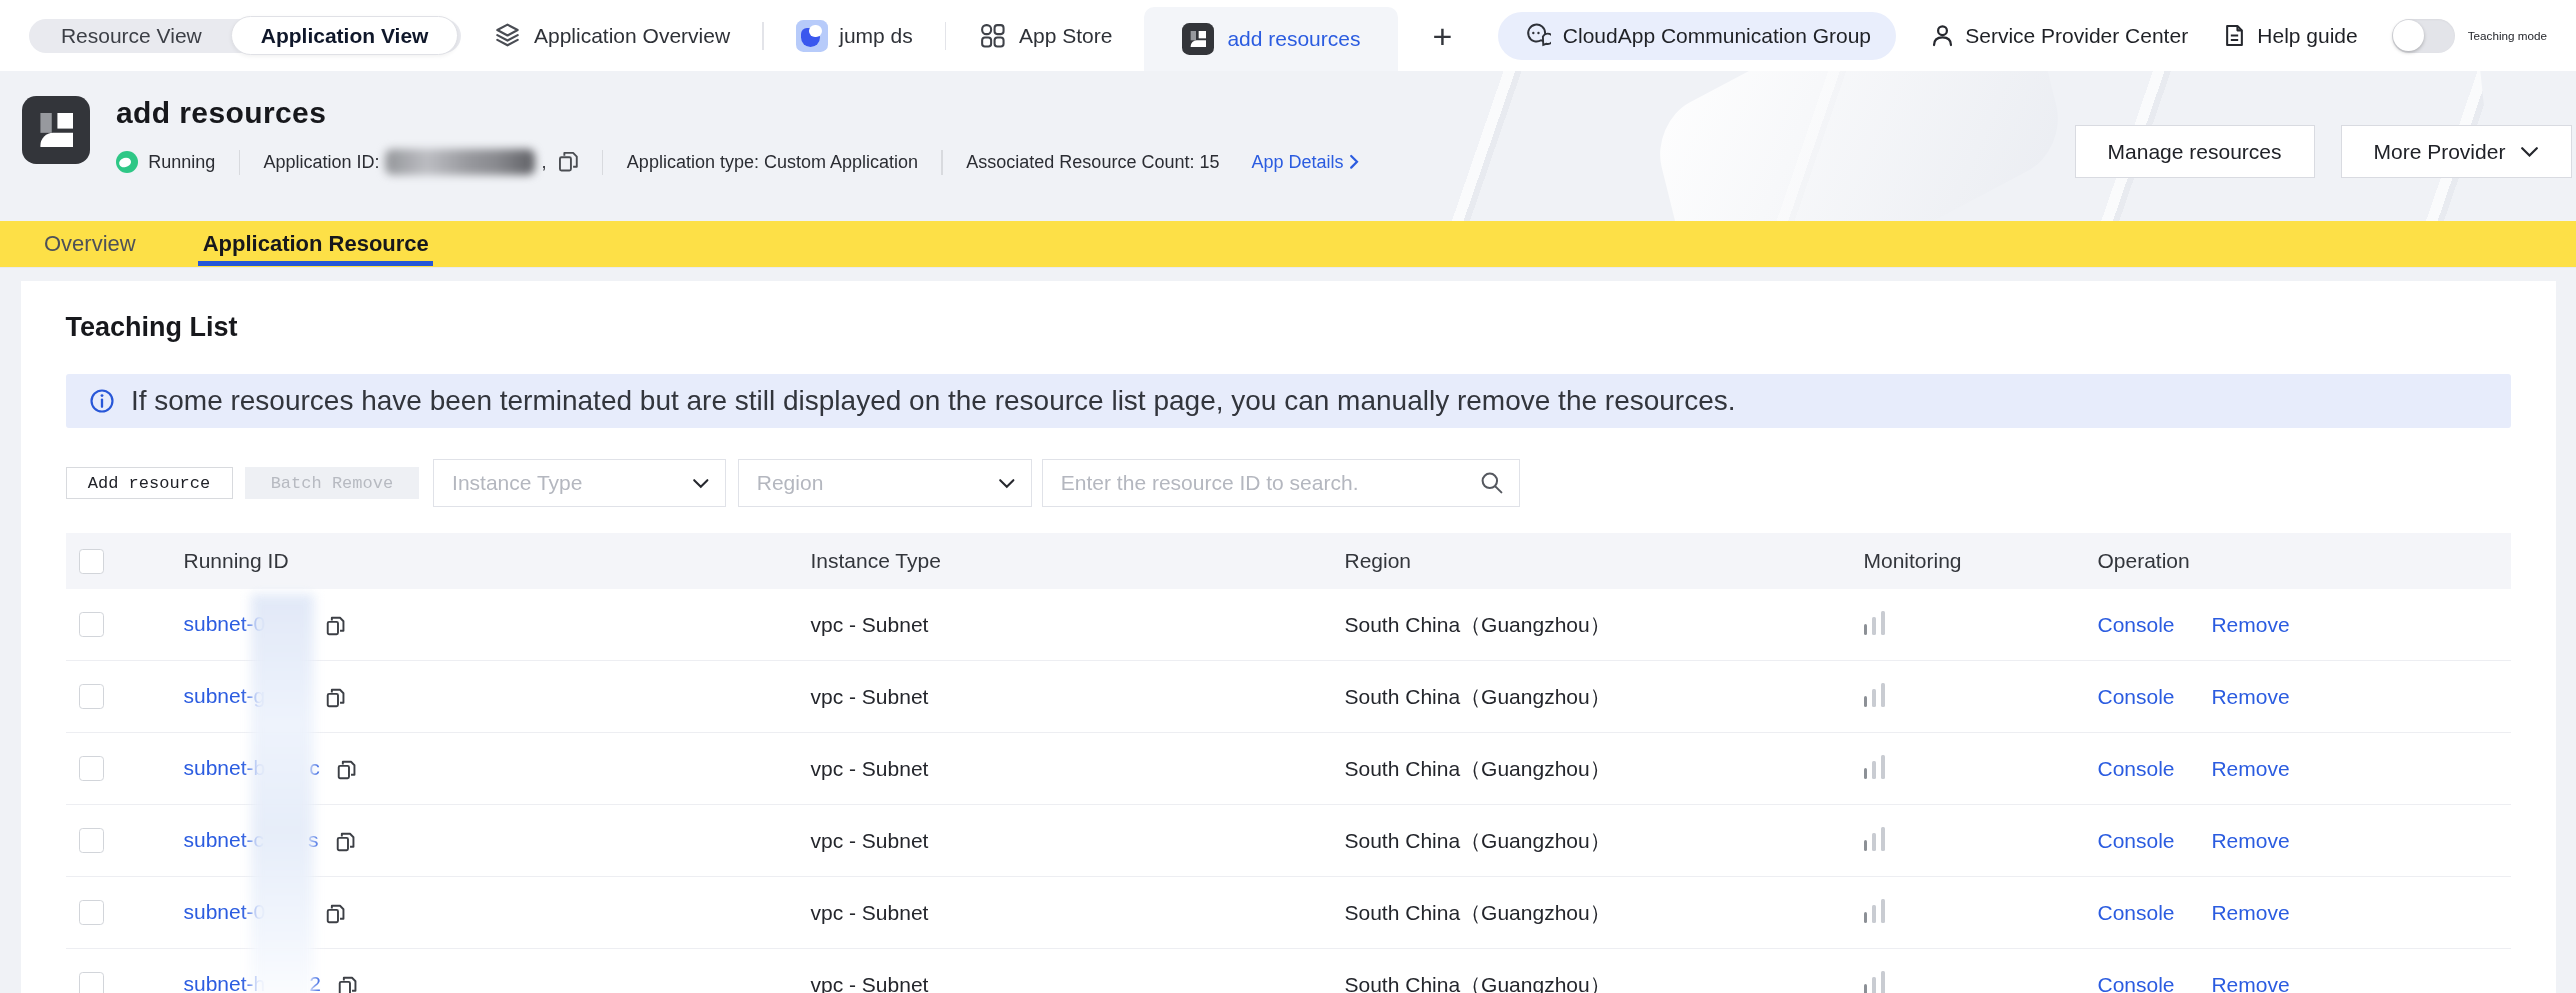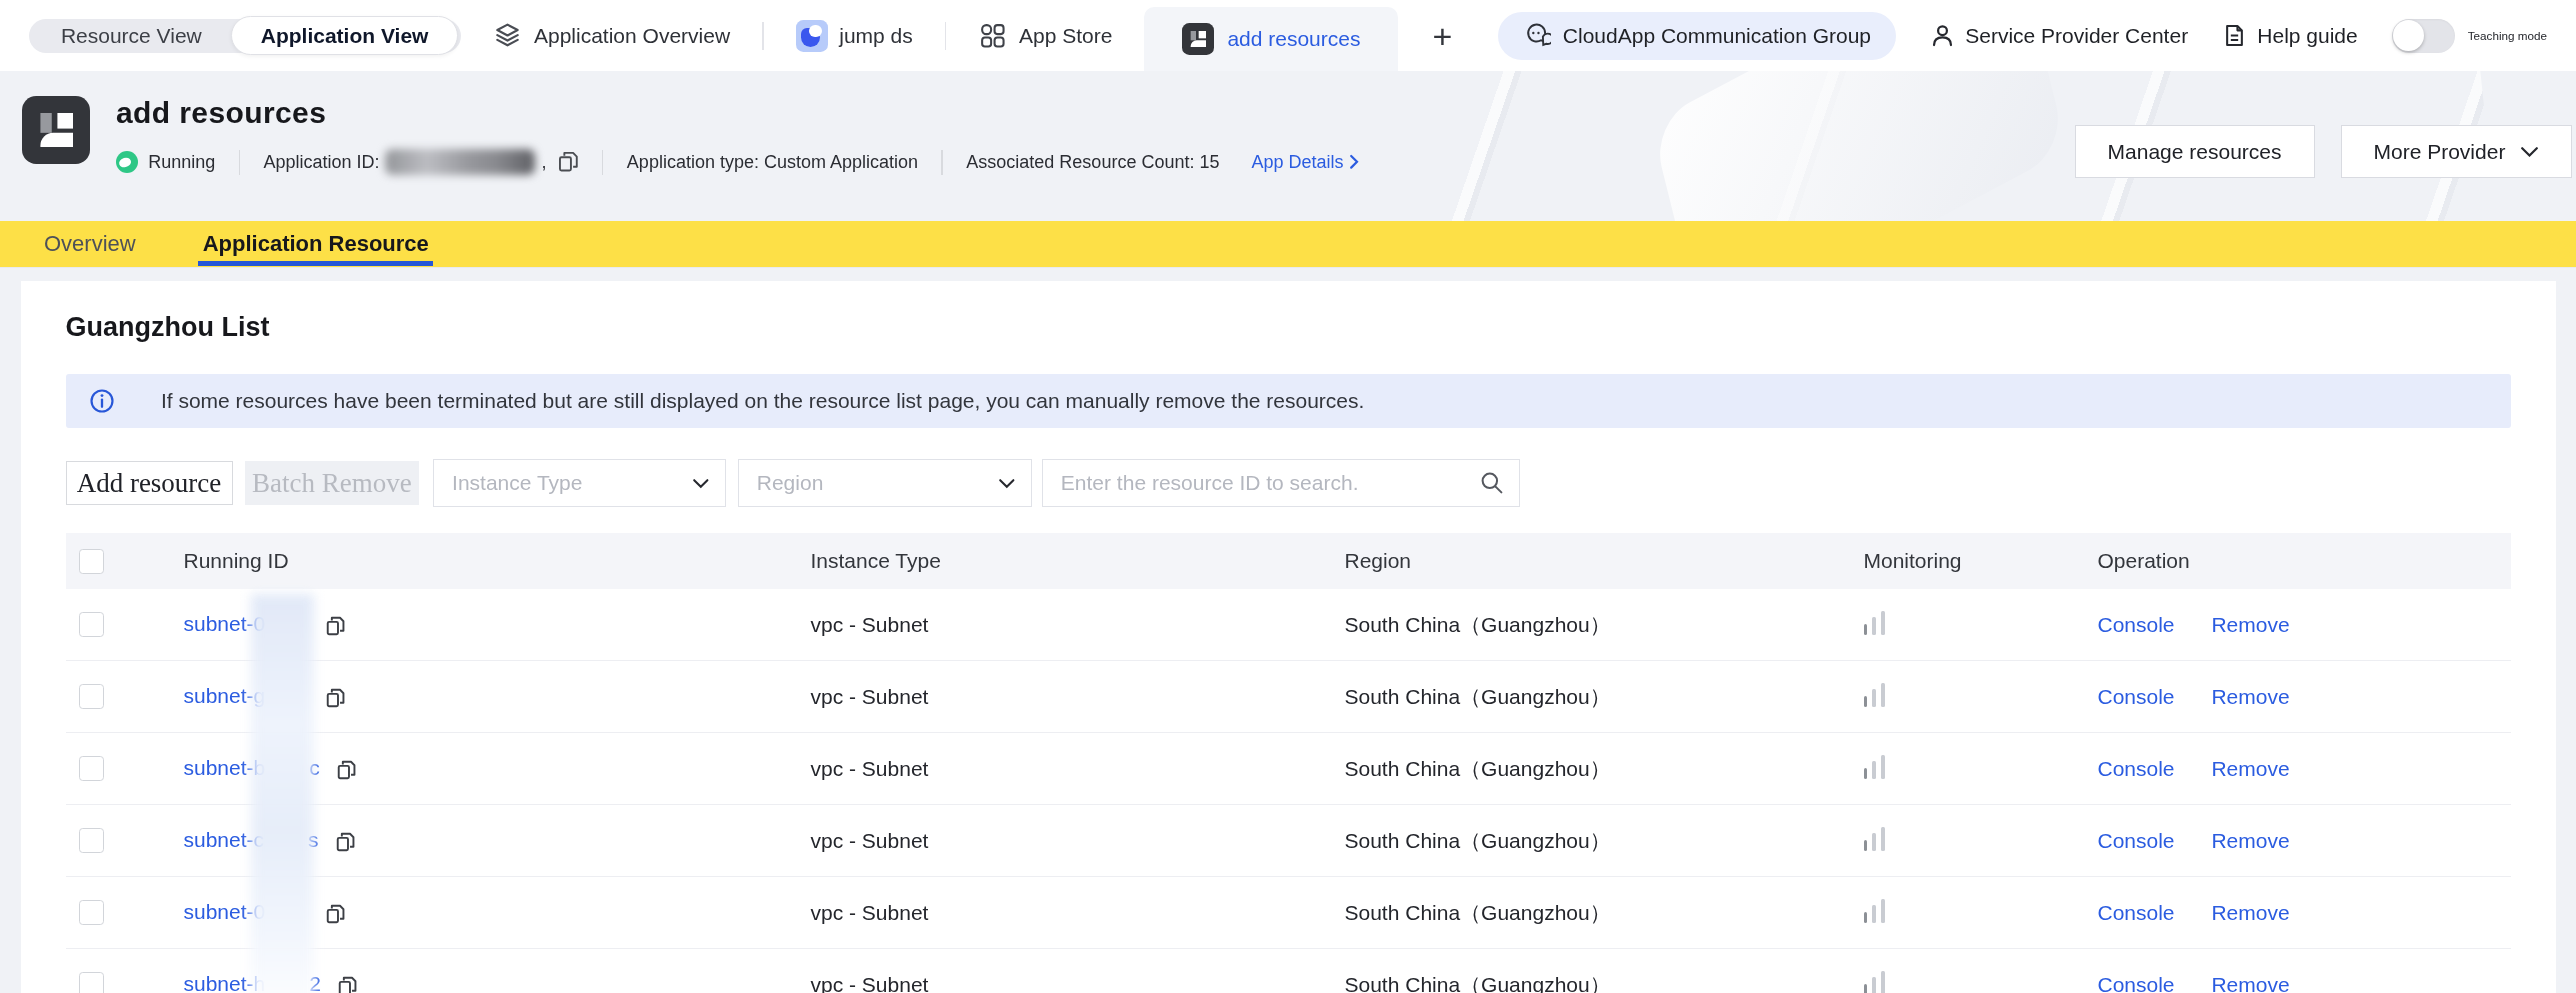--- a/index.html
+++ b/index.html
@@ -50,24 +50,24 @@
   
   .page-tabs{ height:47px; background:#fde047; display:flex; align-items:flex-start; padding-left:44px; border-bottom:1.5px solid #e9eaee; }
   .ptab{ font-size:22px; color:#4e5158; margin-right:67px; position:relative; height:45px; display:flex; align-items:center; cursor:pointer; }
   .ptab.active{ color:#17181c; font-weight:700; }
   .ptab.active::after{ content:""; position:absolute; left:-4.4px; right:-4.4px; bottom:0; height:5.1px; background:#2456d8; }
   .tab-gap{ height:13px; background:#f0f2f6; }
   
   .card{ margin:0 20.5px; background:#fff; height:731px; padding:0 45px; position:relative; }
   .section-title{ padding-top:31px; font-size:27px; font-weight:700; color:#17181c; }
   .notice{ margin-top:31px; height:54px; background:#e7ecfb; border-radius:2.9px; display:flex; align-items:center; gap:16px; padding:0 23.4px; }
-  .notice-text{ font-size:21px; color:#32353c;margin-left:30px; }
+  .notice-text{ font-size:28px; color:#32353c; }
   
   .toolbar{ margin-top:31px; display:flex; align-items:center; }
-  .btn{ height:44px; font-size:27px; display:flex; align-items:center; justify-content:center; cursor:pointer; font-family:Liberation Serif, serif; }
+  .btn{ height:32px; font-size:17px; display:flex; align-items:center; justify-content:center; cursor:pointer; font-family:Liberation Mono, monospace; }
   .btn-add{ width:167px; background:#fff; border:1.5px solid #d8dade; color:#202228; }
   .btn-batch{ width:174px; margin-left:12.4px; background:#eef0f4; border:none; color:#b7bac1; cursor:not-allowed; }
   .select{ height:48px; background:#fff; border:1.5px solid #e0e2e8; display:flex; align-items:center; justify-content:space-between; padding:0 16px 0 17.6px; cursor:pointer; }
   .select .ph{ font-size:21px; color:#b4b7bf; }
   .sel-instance{ width:293px; margin-left:14.6px; }
   .sel-region{ width:294px; margin-left:11.7px; }
   .search-box{ width:478px; height:48px; margin-left:10.2px; background:#fff; border:1.5px solid #e0e2e8; display:flex; align-items:center; padding:0 14.6px 0 2.9px; }
   .search-box input{ flex:1; border:none; outline:none; font-size:21px; color:#24262c; padding:0 14.6px; font-family:inherit; background:transparent; }
   .search-box input::placeholder{ color:#b4b7bf; }
   
@@ -231,21 +231,21 @@
   </div>
 </div>
 
 <div class="page-tabs">
   <div class="ptab">Overview</div>
   <div class="ptab active">Application Resource</div>
 </div>
 <div class="tab-gap"></div>
 
 <div class="card">
-  <div class="section-title">Guangzhou List</div>
+  <div class="section-title">Teaching List</div>
 
   <div class="notice">
     <svg width="26" height="26" viewBox="0 0 36 36" fill="none">
       <circle cx="18" cy="18" r="14.5" stroke="#2857d8" stroke-width="3"></circle>
       <line x1="18" y1="16" x2="18" y2="26" stroke="#2857d8" stroke-width="3.2" stroke-linecap="round"></line>
       <circle cx="18" cy="10.5" r="2" fill="#2857d8"></circle>
     </svg>
     <span class="notice-text">If some resources have been terminated but are still displayed on the resource list page, you can manually remove the resources.</span>
   </div>
 

